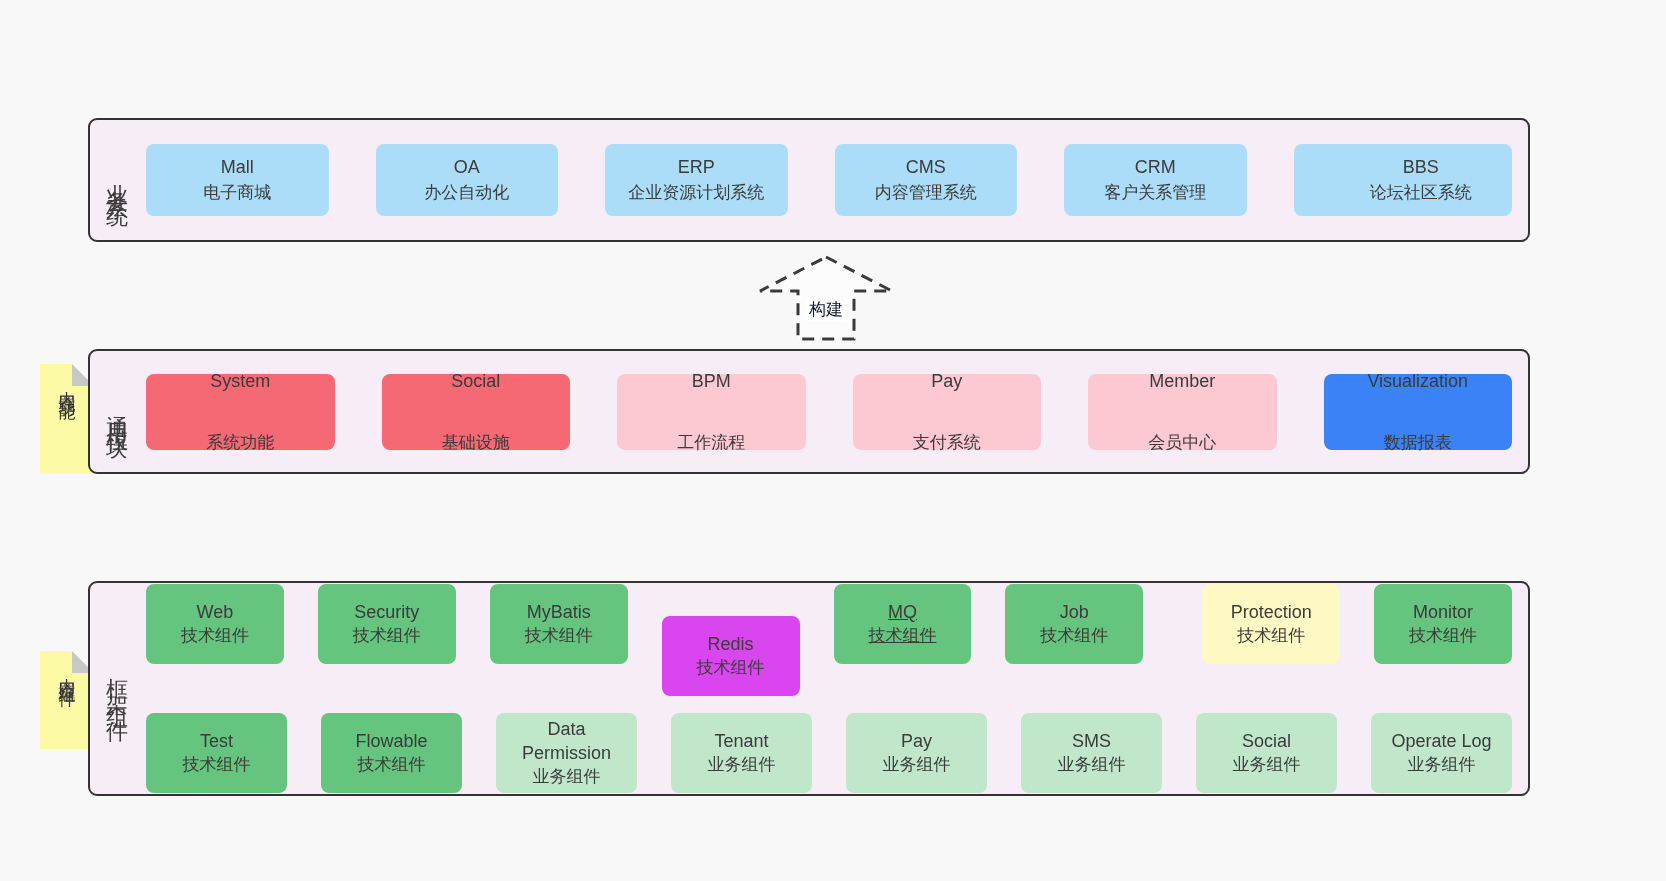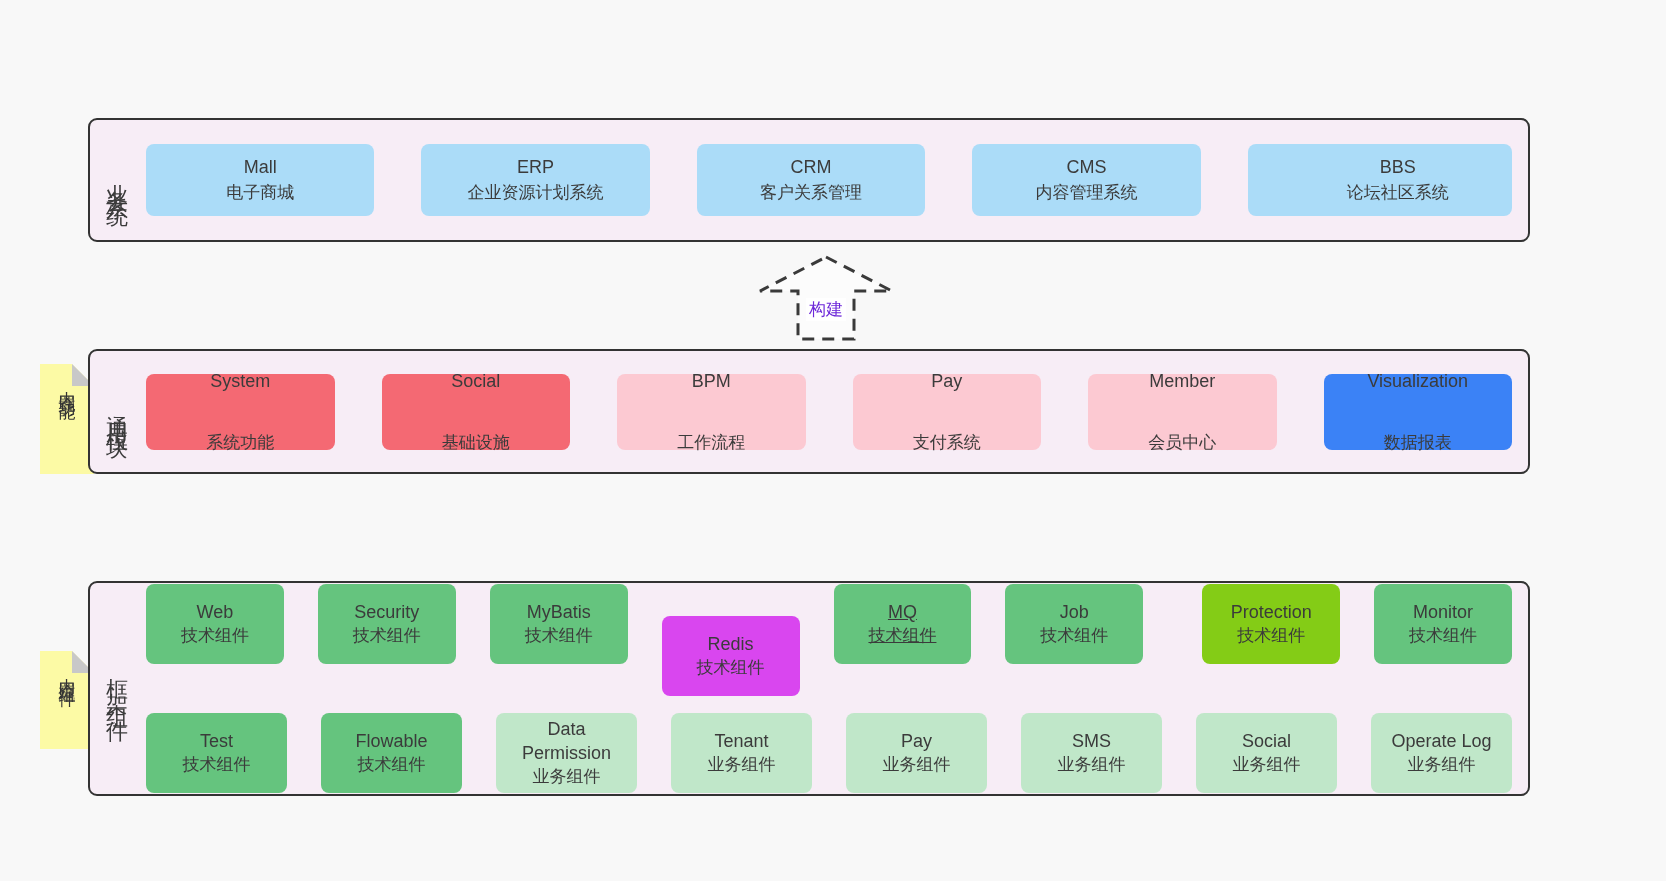--- a/index.html
+++ b/index.html
@@ -73,21 +73,21 @@
   .fold .flap{position:absolute;left:0;top:0;width:100%;height:100%;
     background:#c8c8c8;clip-path:polygon(0 0,100% 100%,0 100%);}
 
   
   .arrow{position:absolute;width:138px;height:88px;z-index:1;}
   .a1{left:757px;top:254px;}
   .a2{left:771px;top:486px;}
   .arrow svg{position:absolute;left:0;top:0;}
   .arrow-label{
     position:absolute;left:50%;top:44px;transform:translateX(-50%);
-    background:#ffffff;font-size:17px;padding:0 3px;color:#6d28d9;
+    background:#ffffff;font-size:17px;padding:0 3px;color:#0f172a;
     white-space:nowrap;
   }
 </style>
 </head>
 <body>
 
 <div class="canvas">
 
   <div class="note note1">
     <div class="note-text">内置功能</div>
@@ -107,30 +107,34 @@
 
   <div class="panel p1">
     <div class="vlabel">业务系统</div>
     <div class="rows">
         <div class="box-row">
           <div class="box" style="background: rgb(171, 220, 248);">
             <div class="box-name">Mall</div>
             <div class="box-desc">电子商城</div>
           </div>
           <div class="box" style="background: rgb(171, 220, 248);">
+            <div class="box-name">OA</div>
+            <div class="box-desc">办公自动化</div>
+          </div>
+          <div class="box" style="background: rgb(171, 220, 248);">
             <div class="box-name">ERP</div>
             <div class="box-desc">企业资源计划系统</div>
           </div>
           <div class="box" style="background: rgb(171, 220, 248);">
+            <div class="box-name">CMS</div>
+            <div class="box-desc">内容管理系统</div>
+          </div>
+          <div class="box" style="background: rgb(171, 220, 248);">
             <div class="box-name">CRM</div>
             <div class="box-desc">客户关系管理</div>
-          </div>
-          <div class="box" style="background: rgb(171, 220, 248);">
-            <div class="box-name">CMS</div>
-            <div class="box-desc">内容管理系统</div>
           </div>
           <div class="box" style="background: rgb(171, 220, 248); padding-left: 36px;">
             <div class="box-name">BBS</div>
             <div class="box-desc">论坛社区系统</div>
           </div>
         </div>
       </div>
   </div>
 
   <div class="arrow a1">
@@ -194,21 +198,21 @@
             <div class="box-desc">技术组件</div>
           </div>
           <div class="box" style="background: rgb(101, 196, 126); text-decoration: underline;">
             <div class="box-name">MQ</div>
             <div class="box-desc">技术组件</div>
           </div>
           <div class="box" style="background: rgb(101, 196, 126);">
             <div class="box-name">Job</div>
             <div class="box-desc">技术组件</div>
           </div>
-          <div class="box" style="background: #84cc16; margin-left: 25px;">
+          <div class="box" style="background: #fef9c3; margin-left: 25px;">
             <div class="box-name">Protection</div>
             <div class="box-desc">技术组件</div>
           </div>
           <div class="box" style="background: rgb(101, 196, 126);">
             <div class="box-name">Monitor</div>
             <div class="box-desc">技术组件</div>
           </div>
         </div>
         <div class="box-row">
           <div class="box" style="background: rgb(101, 196, 126);">

